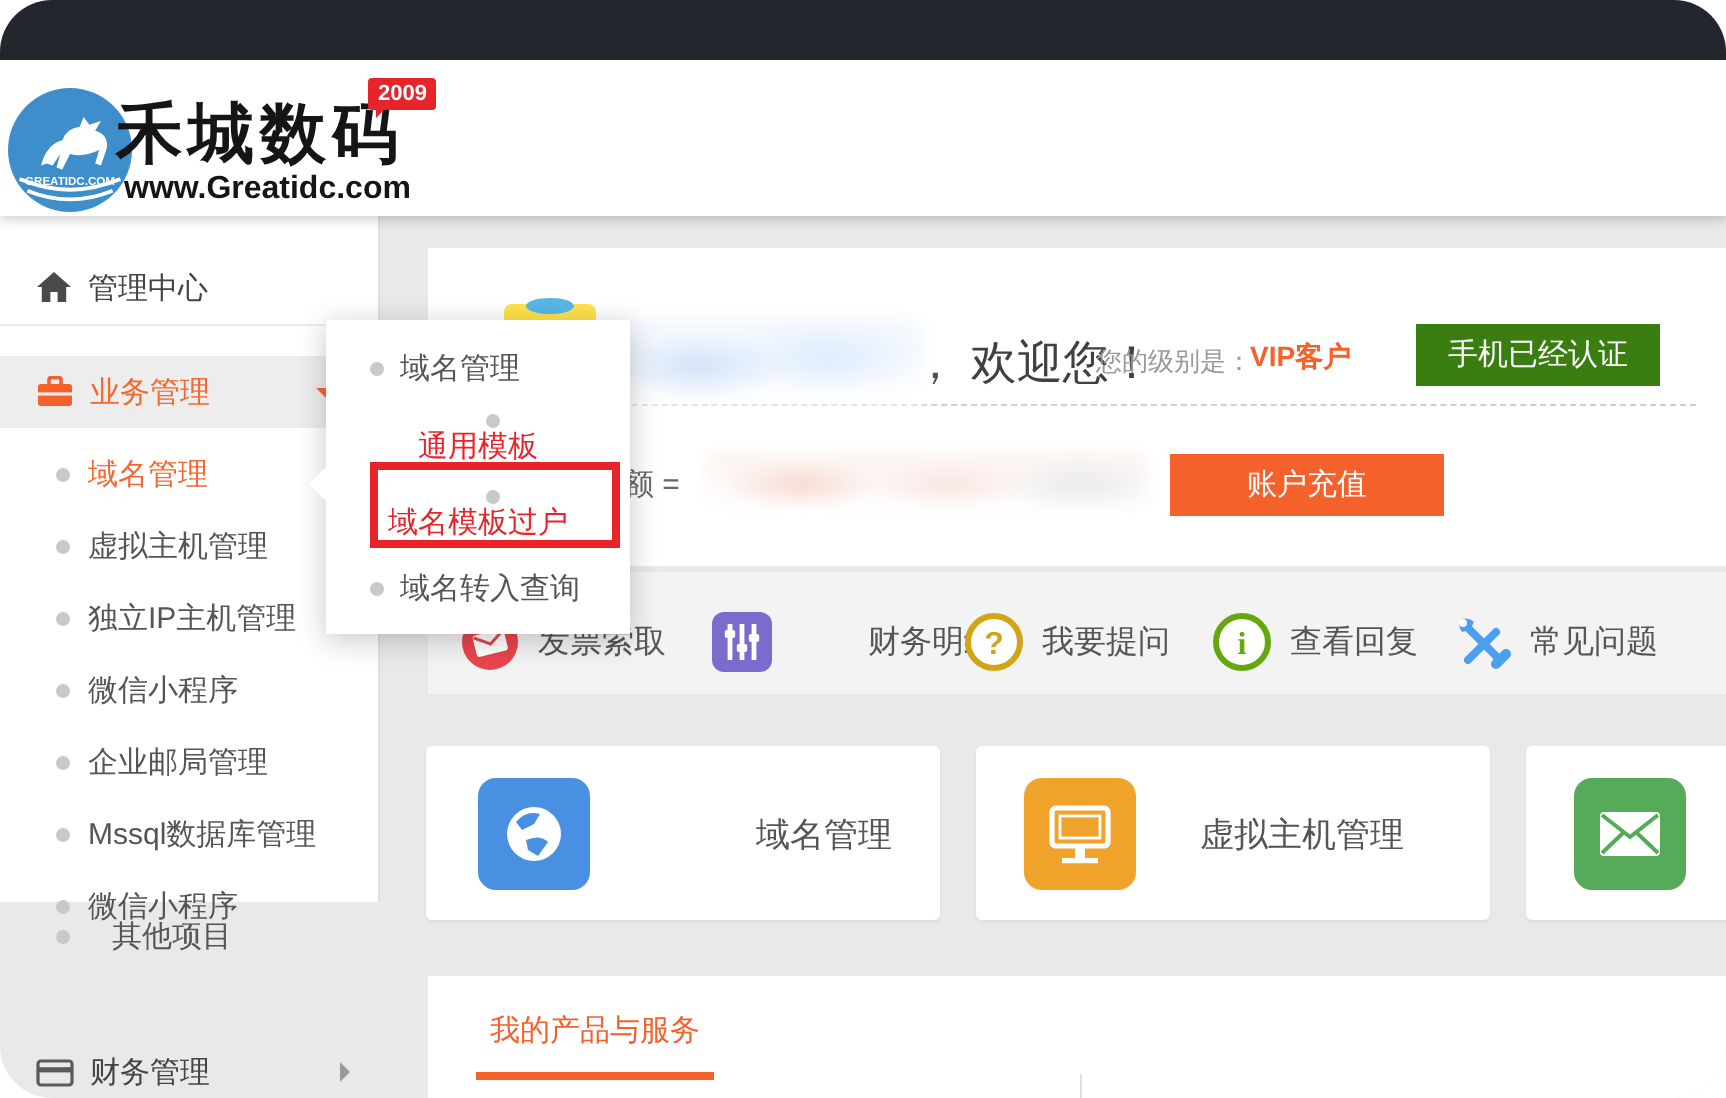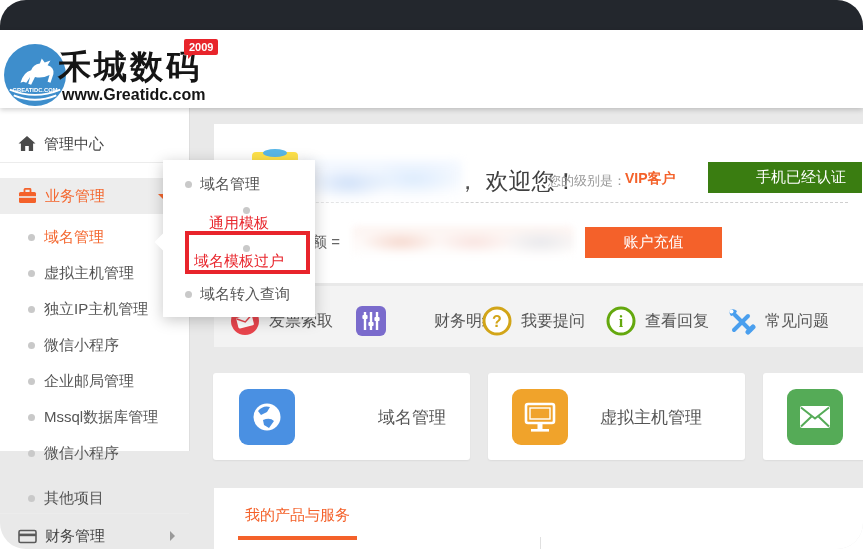--- a/index.html
+++ b/index.html
@@ -52,21 +52,21 @@
              background:
                radial-gradient(60px 22px at 30% 55%, #cfe0f8 0%, rgba(255,255,255,0) 75%),
                radial-gradient(70px 24px at 70% 45%, #dcebfd 0%, rgba(255,255,255,0) 75%),
                linear-gradient(#f2f7ff,#ffffff);
              filter:blur(4px);}
   .greeting{left:456px;top:166px;font-size:23px;color:#404040;}
   .level-label{left:548px;top:172px;font-size:13px;color:#999;}
   .level-value{left:625px;top:170px;font-size:14px;font-weight:bold;color:#f4612a;}
   .btn-verified{left:708px;top:162px;width:122px;height:31px;background:#3a7d11;
                 color:#fff;font-size:15px;display:flex;align-items:center;
-                justify-content:center;cursor:pointer;padding-left:32px;}
+                justify-content:center;cursor:pointer;}
   .dash-line{left:226px;top:202px;width:622px;height:0;border-top:1px dashed #cfcfcf;}
   .balance-label{left:312px;top:233px;font-size:15px;color:#666;}
   .blur-amount{left:352px;top:226px;width:222px;height:32px;z-index:1;border-radius:5px;
              background:
                radial-gradient(55px 16px at 22% 50%, #f6d9cf 0%, rgba(255,255,255,0) 75%),
                radial-gradient(55px 16px at 55% 50%, #f9e4e0 0%, rgba(255,255,255,0) 75%),
                radial-gradient(55px 18px at 85% 50%, #e9e9ec 0%, rgba(255,255,255,0) 78%),
                linear-gradient(#fdf4f1,#ffffff);
              filter:blur(3px);}
   .btn-recharge{left:585px;top:227px;width:137px;height:31px;background:#f4612a;
@@ -168,21 +168,21 @@
       <span>企业邮局管理</span>
     </div>
     <div class="sub-row" style="top:291px;">
       <span class="bullet"></span>
       <span>Mssql数据库管理</span>
     </div>
     <div class="sub-row" style="top:327px;">
       <span class="bullet"></span>
       <span>微信小程序</span>
     </div>
-    <div class="sub-row" style="top:372px;">
+    <div class="sub-row" style="top:342px;gap:12px;">
       <span class="bullet"></span>
       <span>其他项目</span>
     </div>
 
     <div class="side-divider" style="top:405px;"></div>
     <div class="side-row" style="top:410px;">
       <span class="ric">
         <svg width="19" height="15" viewBox="0 0 19 15">
           <rect x="1" y="1.5" width="17" height="12" rx="1.5" fill="none" stroke="#5a5a5a" stroke-width="1.6"></rect>
           <rect x="1" y="4.6" width="17" height="2.6" fill="#5a5a5a"></rect>

